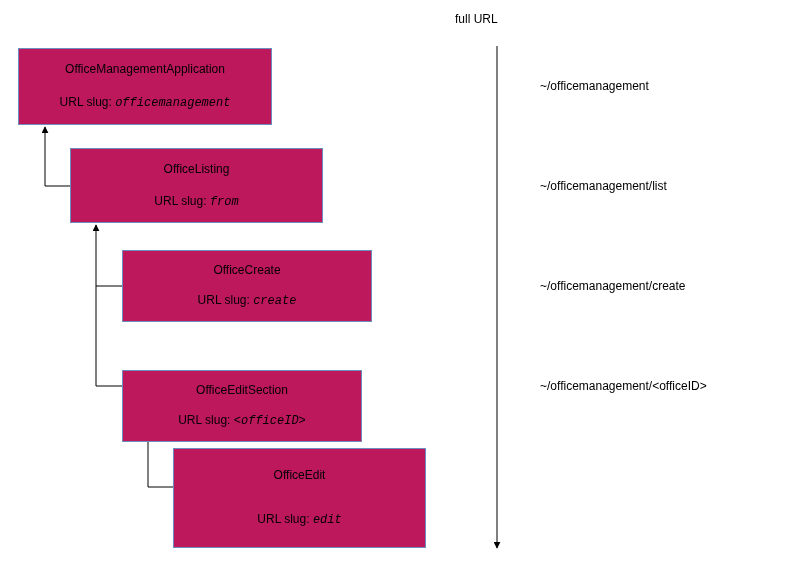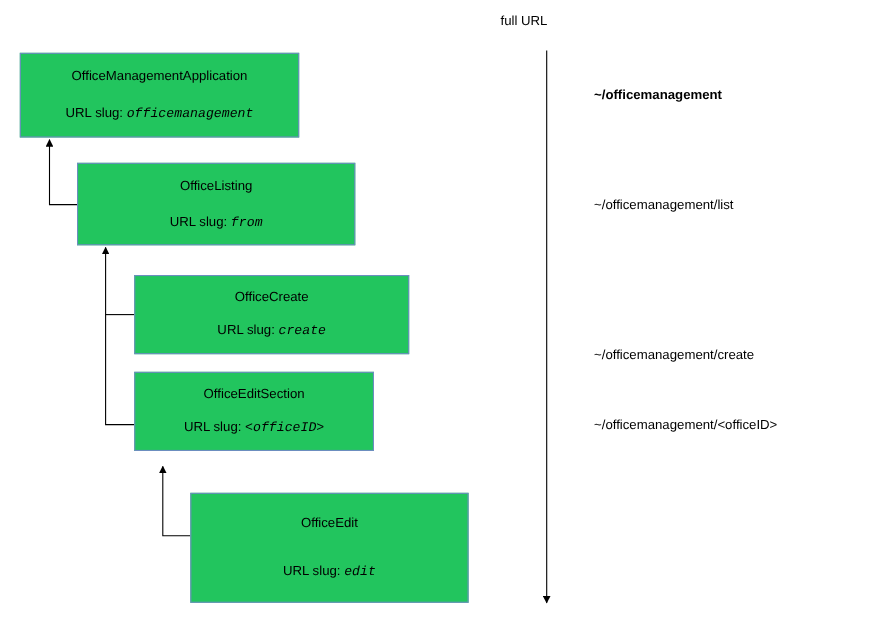--- a/index.html
+++ b/index.html
@@ -17,21 +17,21 @@
     overflow: hidden;
   }
   .connector-layer {
     position: absolute;
     left: 0; top: 0;
     width: 794px; height: 574px;
     pointer-events: none;
   }
   .node {
     position: absolute;
-    background: #22c55e;
+    background: #be185d;
     border: 1px solid #6c8ebf;
     display: flex;
     flex-direction: column;
     justify-content: space-around;
     align-items: center;
     text-align: center;
     line-height: 15px;
     padding: 4px 6px;
   }
   .node-slug .slug-value { font-style: italic; font-family: Liberation Mono, monospace; }
@@ -43,29 +43,29 @@
     width: 86px;
     text-align: left;
   }
   .url-label {
     position: absolute;
     left: 540px;
     height: 16px;
     line-height: 16px;
     white-space: nowrap;
   }
-  .url-0 { top: 78px; font-weight: bold; }
+  .url-0 { top: 78px; }
   .url-1 { top: 178px; }
-  .url-2 { top: 278px; margin-top: 36px; }
+  .url-2 { top: 278px; }
   .url-3 { top: 378px; }
   .url-4 { top: 490px; }
   .node-0 { left: 18px;  top: 48px;  width: 254px; height: 77px; }
   .node-1 { left: 70px;  top: 148px; width: 253px; height: 75px; text-align: right; }
   .node-2 { left: 122px; top: 250px; width: 250px; height: 72px; }
-  .node-3 { left: 122px; top: 338px; width: 218px; height: 72px; text-align: right; }
+  .node-3 { left: 122px; top: 370px; width: 240px; height: 72px; text-align: right; }
   .node-4 { left: 173px; top: 448px; width: 253px; height: 100px; }
   svg .edge { stroke: #000000; stroke-width: 1; fill: none; }
 </style>
 </head>
 <body>
 
 <div class="canvas">
 
   <svg class="connector-layer" width="794" height="574" viewBox="0 0 794 574" xmlns="http://www.w3.org/2000/svg">
     <defs>

